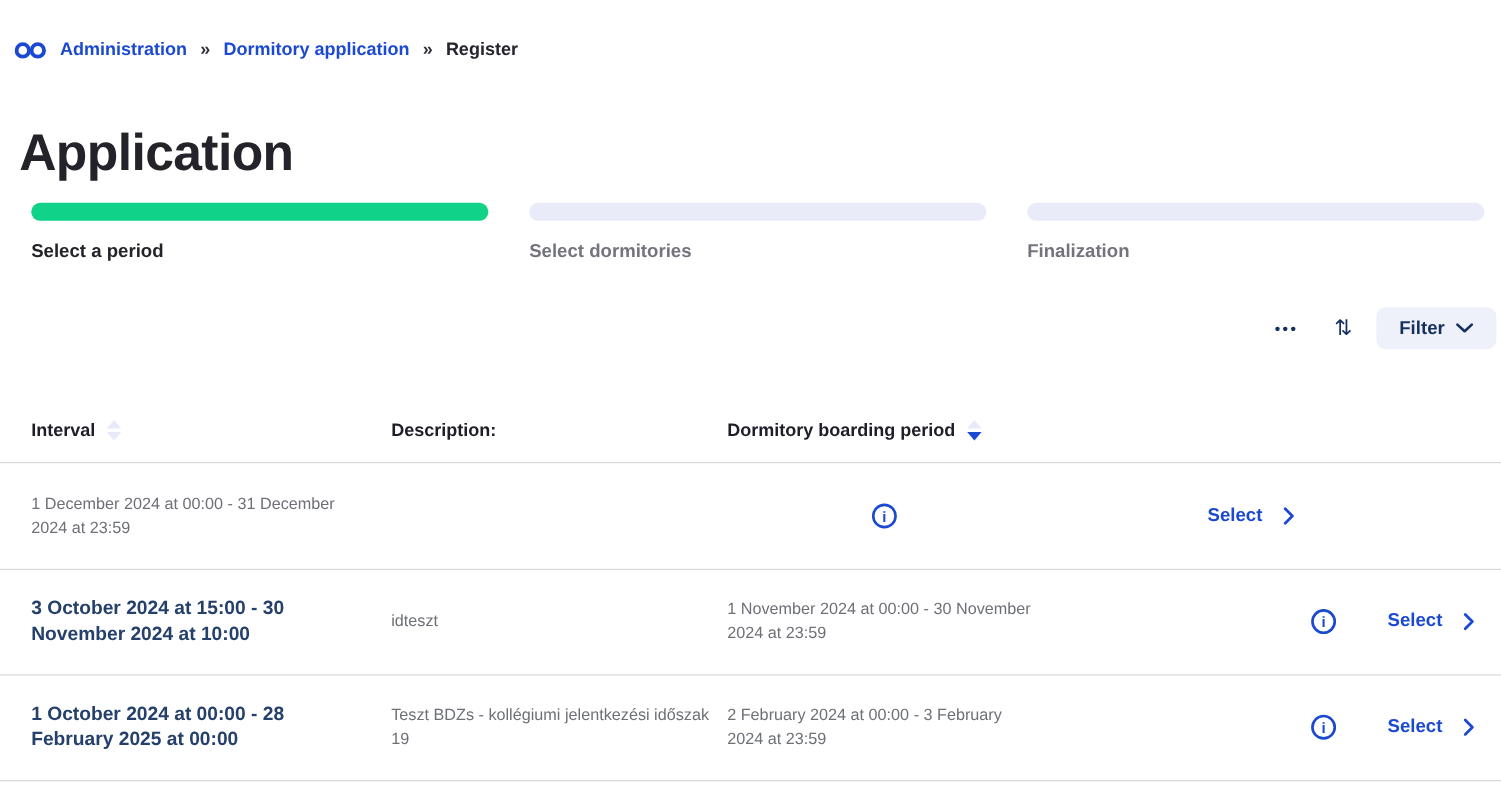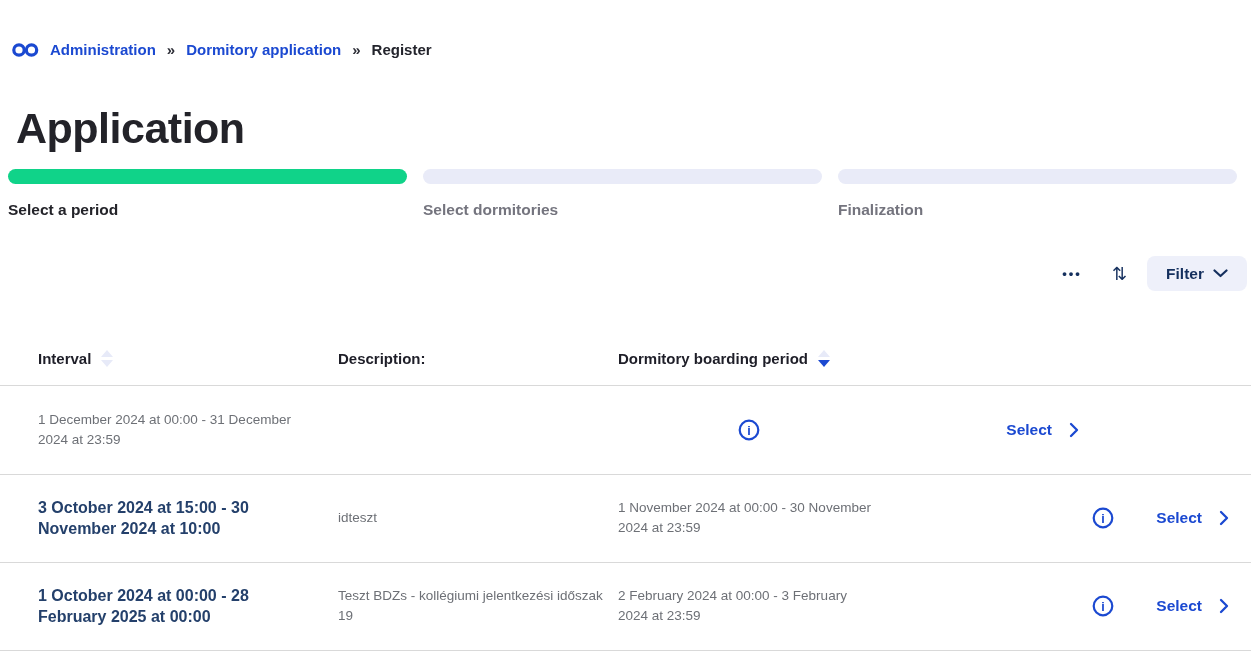--- a/index.html
+++ b/index.html
@@ -16,47 +16,47 @@
   }
   *{box-sizing:border-box;}
   html,body{margin:0;padding:0;background:#fff;}
   body{
     font-family:"Liberation Sans","DejaVu Sans",sans-serif;
     width:1251px;height:657px;position:relative;overflow:hidden;color:var(--dark);
   }
   .page{position:absolute;inset:0;}
 
   
-  .breadcrumb{position:absolute;top:40px;left:12px;display:flex;align-items:center;gap:11px;font-size:15px;font-weight:bold;}
+  .breadcrumb{position:absolute;top:32px;left:12px;display:flex;align-items:center;gap:11px;font-size:15px;font-weight:bold;}
   .crumb-link{color:var(--link-blue);cursor:pointer;text-decoration:none;}
   .crumb-current{color:#23242c;}
   .crumb-sep{color:#2e2f38;font-size:15px;}
   .logo{display:flex;align-items:center;}
 
   
   .page-title{position:absolute;top:96px;left:8px;font-size:43px;font-weight:900;letter-spacing:-0.5px;color:#232329;margin:8px;}
 
   
   .stepper{position:absolute;top:169px;left:8px;right:14px;display:flex;gap:16px;}
-  .step{flex:1;}
+  .step{flex:1;margin-left:18px;}
   .step-bar{height:15px;border-radius:8px;background:var(--bar-inactive);}
   .step.active .step-bar{background:var(--accent-green);}
   .step-label{margin-top:17px;font-size:15.5px;font-weight:bold;color:var(--inactive-gray);}
   .step.active .step-label{color:#232329;}
 
   
   .toolbar{position:absolute;top:253px;right:4px;height:41px;display:flex;align-items:center;}
   .more-btn{color:var(--navy);font-size:13px;font-weight:bold;letter-spacing:2px;cursor:pointer;margin-right:30px;line-height:1;}
   .sort-btn{color:var(--navy);font-size:18px;cursor:pointer;margin-right:20px;font-family:"DejaVu Sans",sans-serif;line-height:1;}
   .filter-btn{width:100px;height:35px;border:none;border-radius:8px;background:var(--chip-bg);color:var(--navy);
     font-family:inherit;font-size:15.5px;font-weight:bold;display:flex;align-items:center;justify-content:center;gap:9px;cursor:pointer;}
 
   
   .tbl{position:absolute;top:332px;left:0;right:0;}
-  .tbl-grid{display:grid;grid-template-columns:300px 280px 262px 1fr 40px 110px;padding-left:38px;padding-right:18px;align-items:center;}
+  .tbl-grid{display:grid;grid-template-columns:300px 280px 262px 1fr 40px 110px;padding-left:26px;padding-right:18px;align-items:center;}
   .tbl-head{height:53px;font-size:15px;font-weight:bold;color:#1e1e28;}
   .hcell{display:flex;align-items:center;gap:10px;cursor:pointer;}
   .sort-tris{display:inline-flex;flex-direction:column;gap:3px;}
   .tri-up{width:0;height:0;border-left:6px solid transparent;border-right:6px solid transparent;border-bottom:7px solid var(--tri-light);}
   .tri-down{width:0;height:0;border-left:6px solid transparent;border-right:6px solid transparent;border-top:7px solid var(--tri-light);}
   .tri-down.active{border-top-color:var(--link-blue);}
   .row{height:88.6px;border-top:1px solid var(--divider);}
   .row:last-child{border-bottom:1px solid var(--divider);}
   .cell-interval{font-size:16px;font-weight:bold;color:#24406b;line-height:1.32;max-width:278px;}
   .cell-desc{font-size:13.5px;color:var(--gray-text);line-height:1.5;max-width:268px;}

